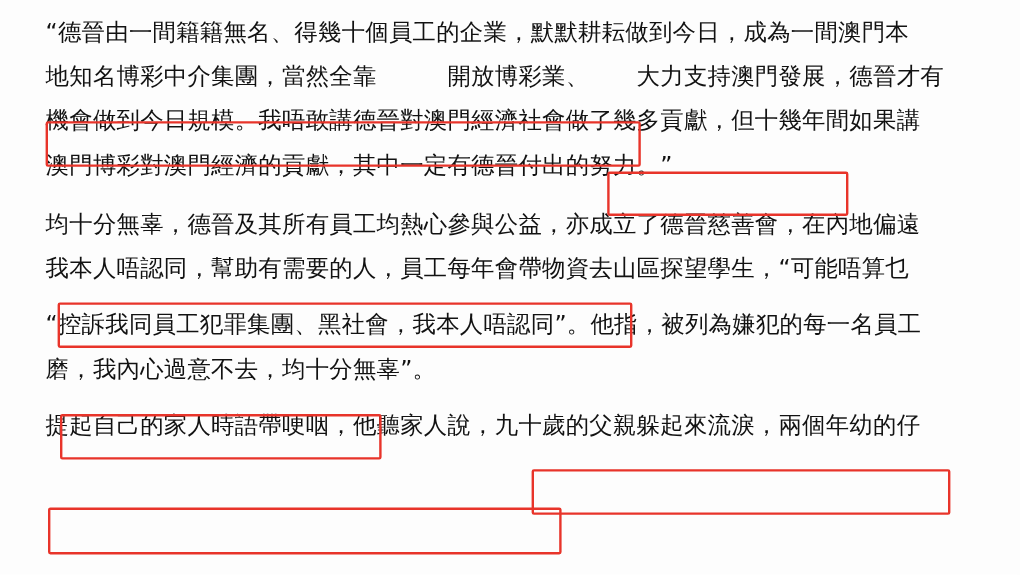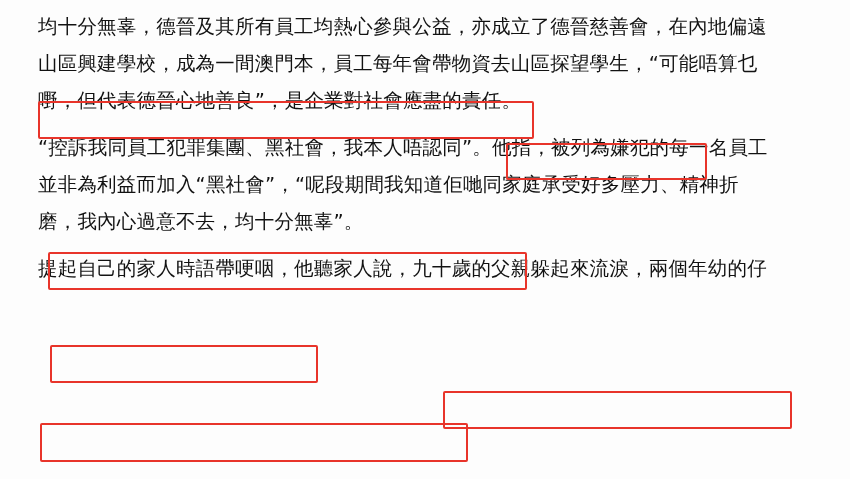--- a/index.html
+++ b/index.html
@@ -47,30 +47,34 @@
     pointer-events: none;
   }
 </style>
 </head>
 <body>
 
 <div id="page">
 
   <div class="article">
 
+    <div class="para p1">
+      <span class="line">“德晉由一間籍籍無名、得幾十個員工的企業，默默耕耘做到今日，成為一間澳門本</span>
+      <span class="line">地知名博彩中介集團，當然全靠　　　開放博彩業、　　大力支持澳門發展，德晉才有</span>
+      <span class="line">機會做到今日規模。我唔敢講德晉對澳門經濟社會做了幾多貢獻，但十幾年間如果講</span>
+      <span class="line">澳門博彩對澳門經濟的貢獻，其中一定有德晉付出的努力。”</span>
+    </div>
 
     <div class="para p2">
       <span class="line">均十分無辜，德晉及其所有員工均熱心參與公益，亦成立了德晉慈善會，在內地偏遠</span>
-      <span class="line">山區興建學校，成為一間澳門本，員工每年會帶物資去山區探望學生，“可能唔算乜</span>
-      <span class="line">嘢，但代表德晉心地善良”，是企業對社會應盡的責任。</span>
+      <span class="line">我本人唔認同，幫助有需要的人，員工每年會帶物資去山區探望學生，“可能唔算乜</span>
     </div>
 
     <div class="para p3">
       <span class="line">“控訴我同員工犯罪集團、黑社會，我本人唔認同”。他指，被列為嫌犯的每一名員工</span>
-      <span class="line">並非為利益而加入“黑社會”，“呢段期間我知道佢哋同家庭承受好多壓力、精神折</span>
       <span class="line">磨，我內心過意不去，均十分無辜”。</span>
     </div>
 
     <div class="para p4">
       <span class="line">提起自己的家人時語帶哽咽，他聽家人說，九十歲的父親躲起來流淚，兩個年幼的仔</span>
 
     </div>
 
   </div>
 

